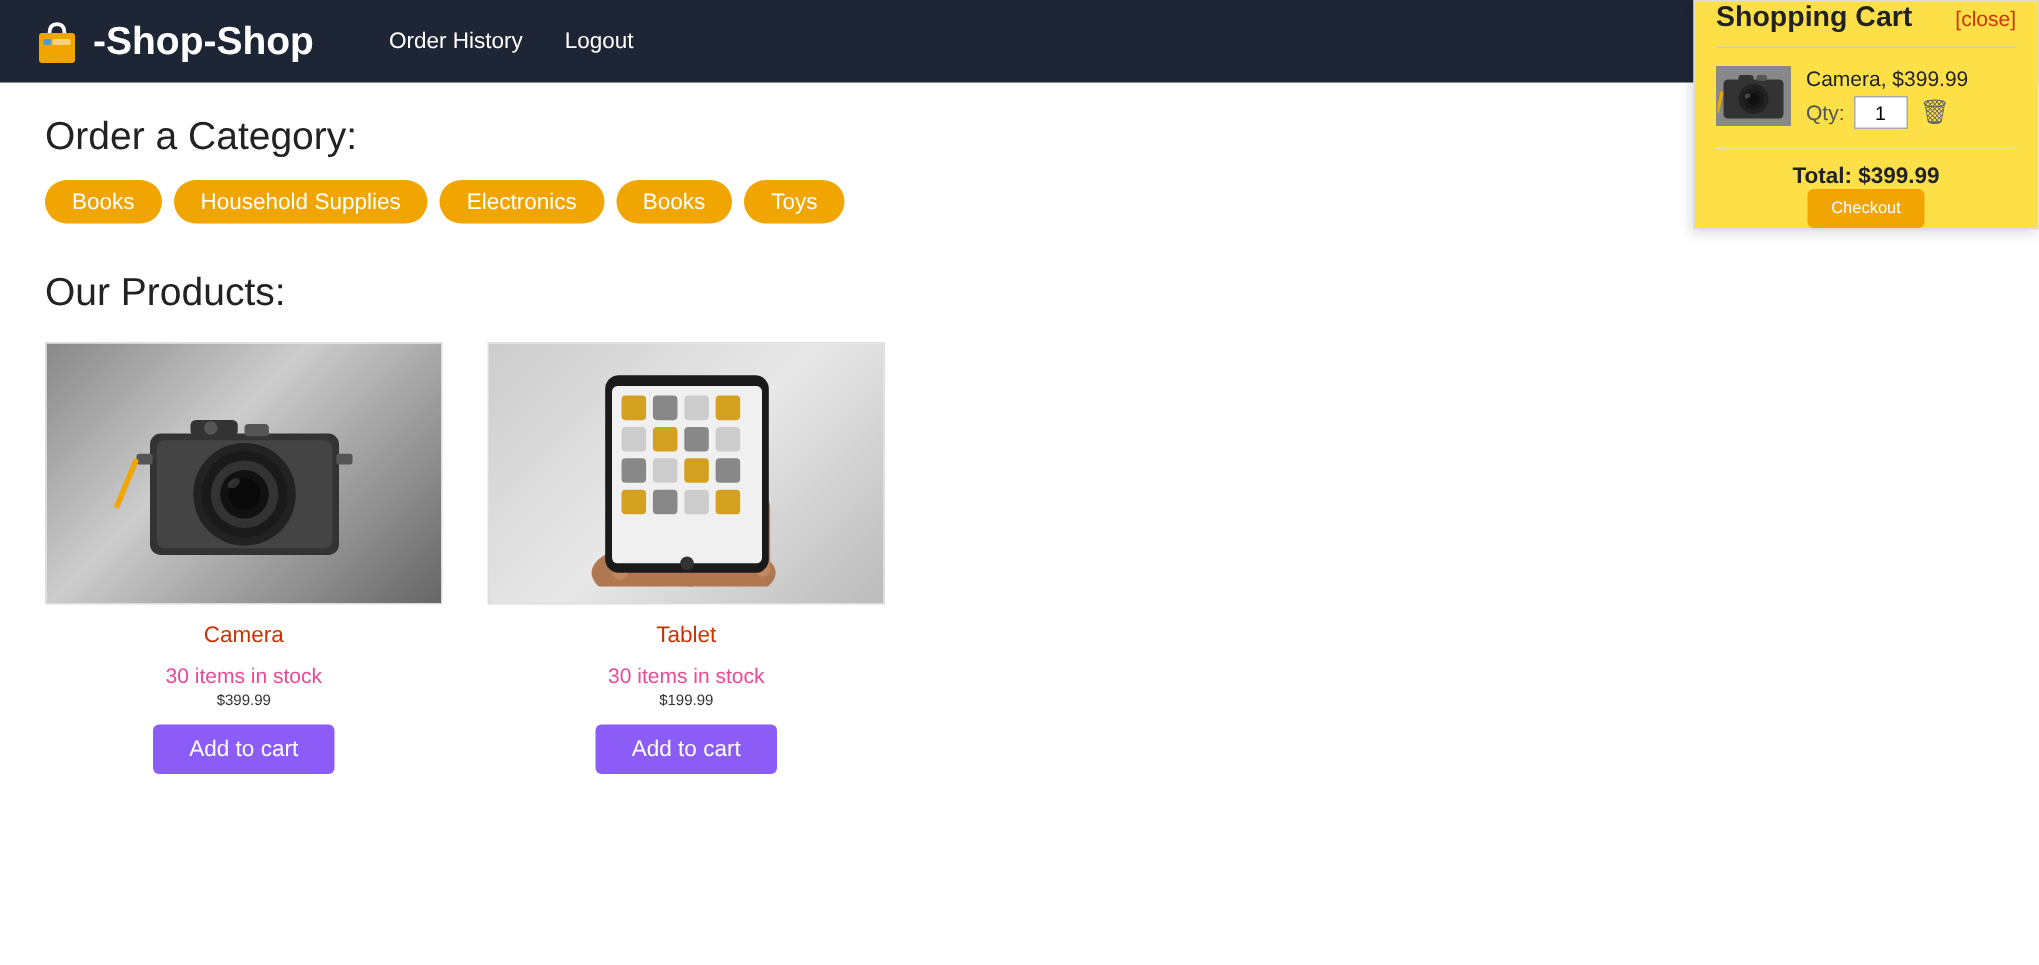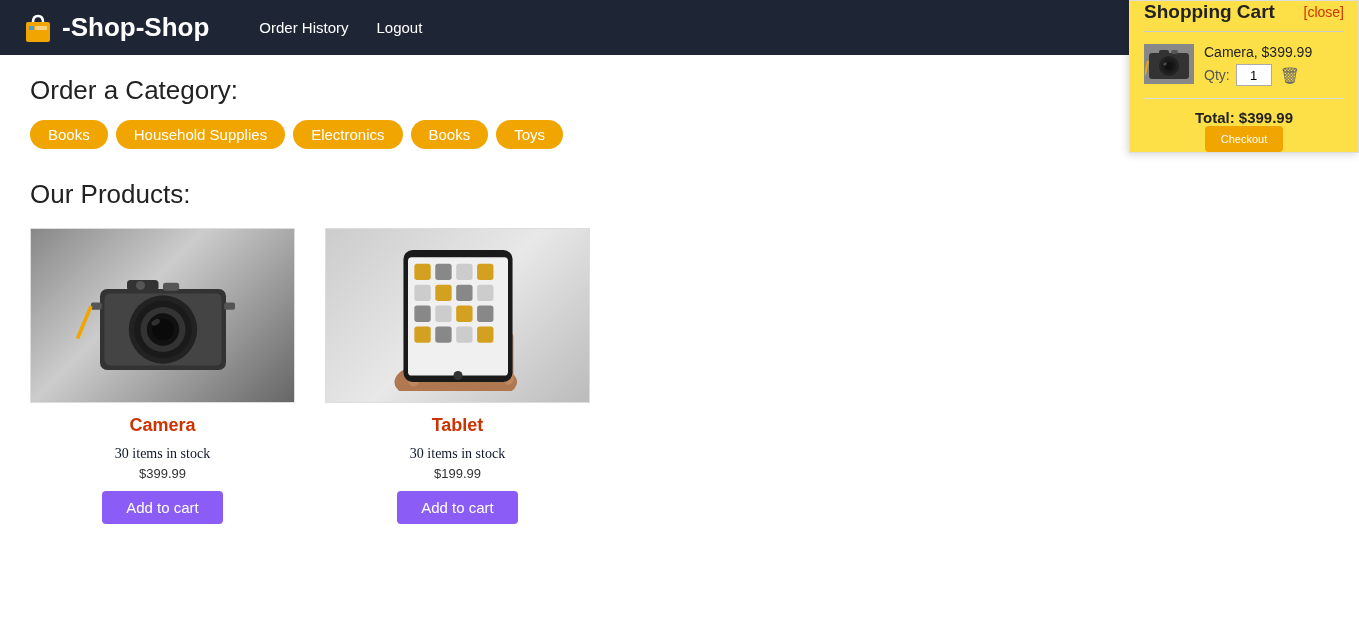--- a/index.html
+++ b/index.html
@@ -113,37 +113,36 @@
 
     .tablet-img {
       background: linear-gradient(135deg, #ccc 0%, #e8e8e8 50%, #bbb 100%);
     }
     .tablet-img svg {
       width: 200px;
       height: 150px;
     }
 
     .product-name {
-      font-size: 18px;
-      font-weight: bold;
+      font-size: 15px;
+      font-weight: normal;
       color: #cc3300;
       margin-top: 12px;
       text-align: right;
     }
 
     .product-stock {
       font-size: 14px;
-      color: #0f172a;
+      color: #ec4899;
       margin-top: 10px;
       text-align: center;
-      font-family: Liberation Serif, serif;
     }
 
     .product-price {
-      font-size: 13px;
+      font-size: 10px;
       color: #333;
       margin-top: 4px;
       text-align: center;
     }
 
     .add-to-cart-btn {
       background: #8b5cf6;
       color: #fff;
       border: none;
       border-radius: 4px;

